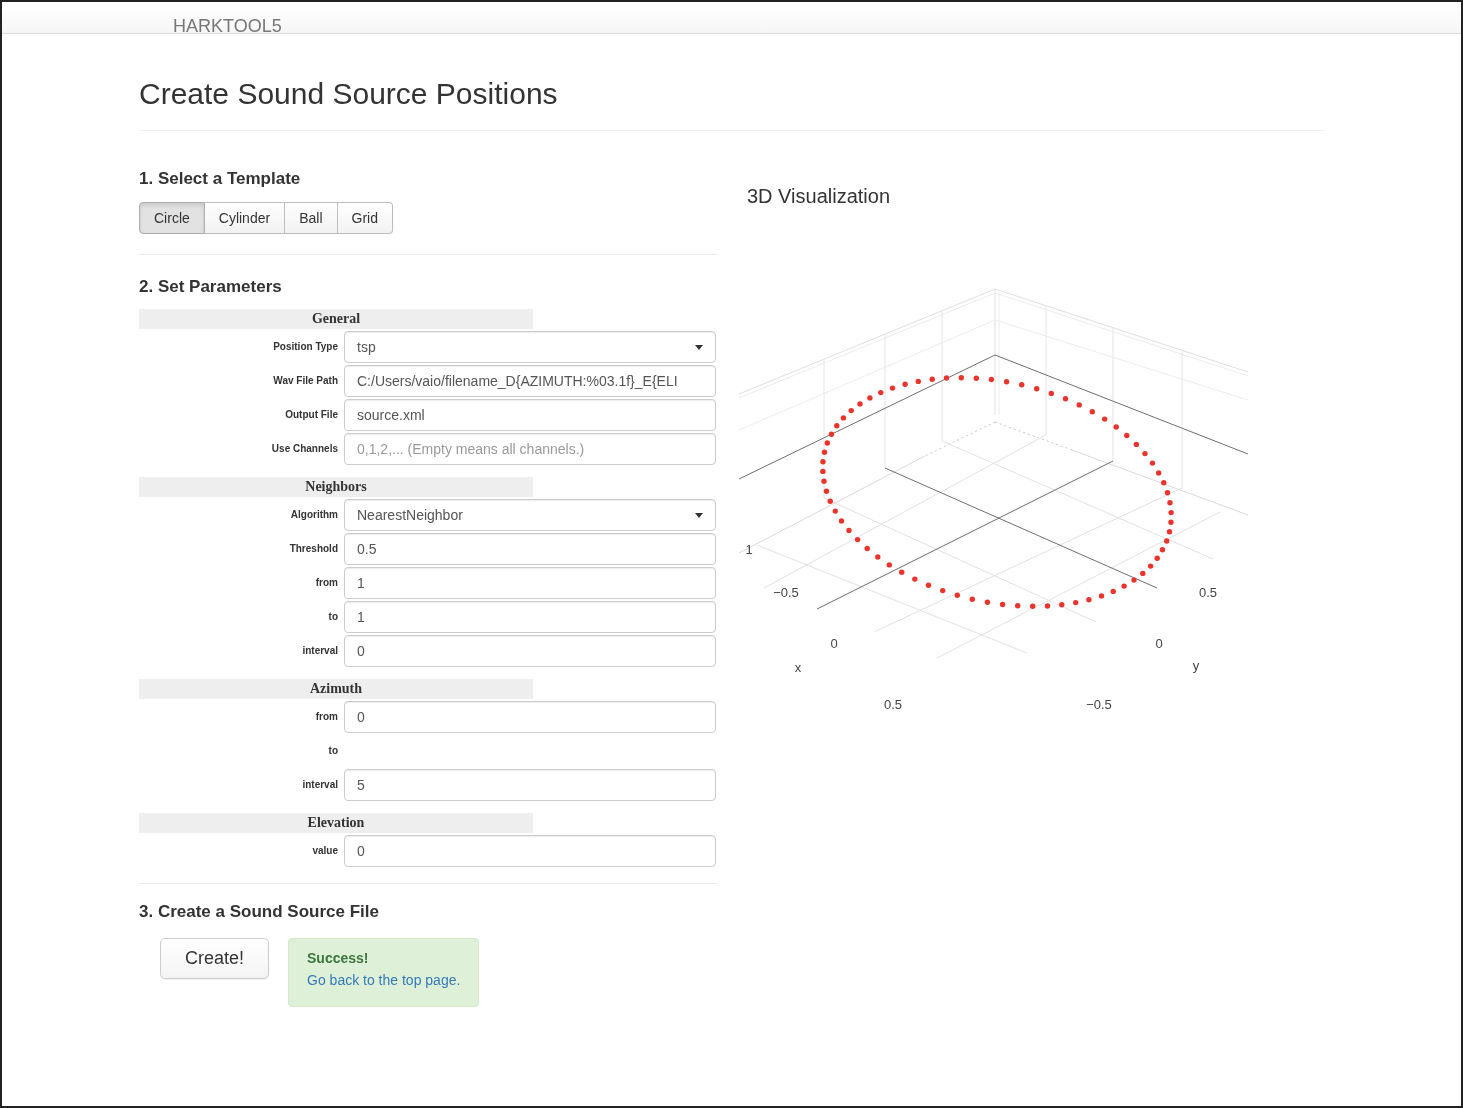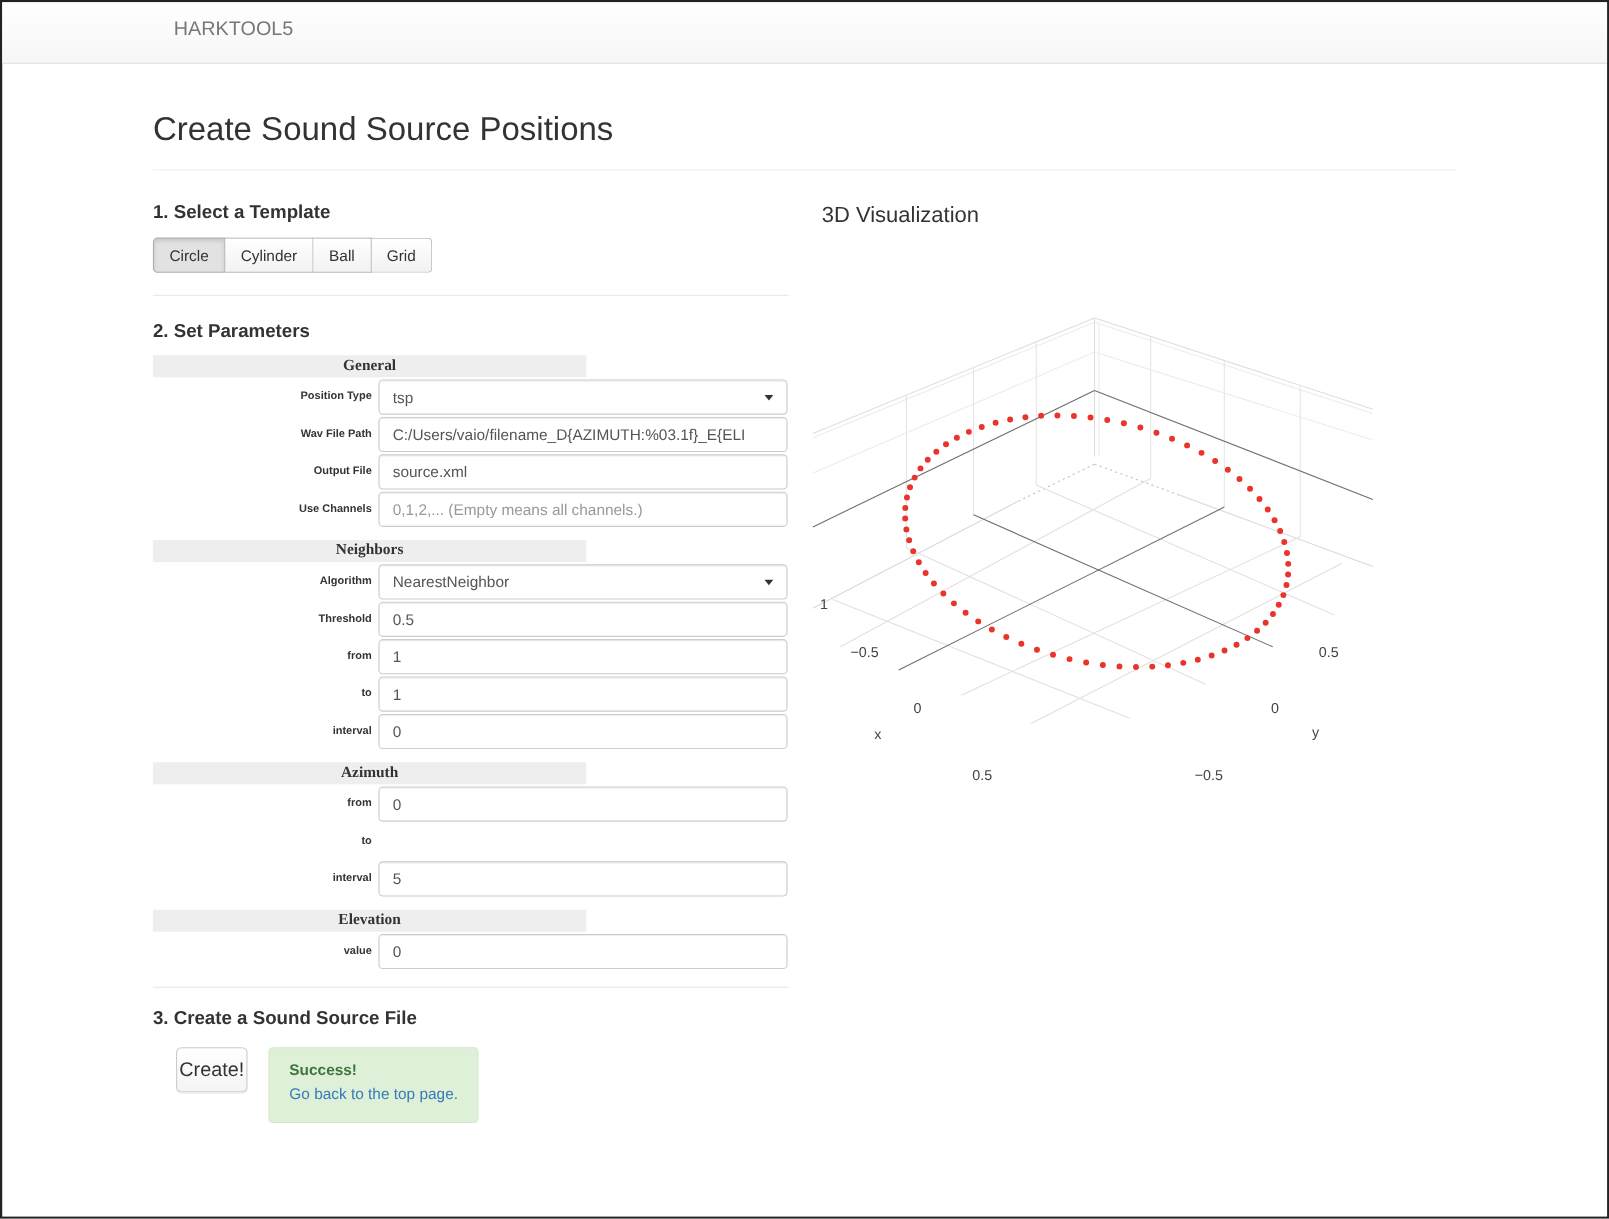--- a/index.html
+++ b/index.html
@@ -1,32 +1,32 @@
 <!DOCTYPE html>
 <html><head>
 <meta charset="utf-8">
 <style>
   * { box-sizing: border-box; margin: 0; padding: 0; }
   html,body { background:#fff; }
   body { font-family: "Liberation Sans", sans-serif; color:#333; }
   .window { position:relative; width:1463px; height:1108px; border:2px solid #222; background:#fff; overflow:hidden; }
 
   
-  .navbar { height:56px; background:linear-gradient(#ffffff,#f6f6f6); border-bottom:1px solid #dcdcdc; }
+  .navbar { height:32px; background:linear-gradient(#ffffff,#f6f6f6); border-bottom:1px solid #dcdcdc;padding-left:15px; }
   .navbar .brand { display:inline-block; margin-left:156px; line-height:48px; font-size:18px; color:#777; }
 
   
   .content { position:relative; padding-left:137px; padding-right:137px; }
   h1.page-title { margin-top:43px; font-size:30px; font-weight:400; color:#333; }
   hr.full { border:none; border-top:1px solid #eee; margin-top:19px; }
   .leftcol { width:578px; }
   hr.col { border:none; border-top:1px solid #e8e8e8; width:578px; }
 
   h3.sec { font-size:17px; font-weight:700; color:#333; }
-  .sec1 { margin-top:28px; }
+  .sec1 { margin-top:38px; }
 
   
   .btn-group { margin-top:13px; display:inline-flex; }
   .tbtn { height:32px; padding:0 14px; font-size:14px; font-family:"Liberation Sans",sans-serif; color:#333;
           background:linear-gradient(#ffffff,#f2f2f2); border:1px solid #bdbdbd; border-left-width:0; cursor:pointer; }
   .tbtn:first-child { border-left-width:1px; border-radius:4px 0 0 4px; }
   .tbtn:last-child { border-radius:0 4px 4px 0; }
   .tbtn.active { background:#e2e2e2; border-color:#adadad; box-shadow:inset 0 2px 4px rgba(0,0,0,.12); }
 
   .hr-after-template { margin-top:20px; }
@@ -41,21 +41,21 @@
             padding:0 12px; font-size:14px; color:#555; font-family:"Liberation Sans",sans-serif;
             box-shadow:inset 0 1px 1px rgba(0,0,0,.075); background:#fff; }
   .pfield::placeholder { color:#999; }
   .pselect { position:relative; line-height:30px; cursor:pointer; }
   .caret { position:absolute; right:12px; top:13px; width:0; height:0;
            border-left:4px solid transparent; border-right:4px solid transparent; border-top:5px solid #333; }
 
   .hr-before-create { margin-top:16px; }
   .sec3 { margin-top:18px; }
   .create-row { display:flex; margin-top:16px; align-items:flex-start; }
-  .create-btn { margin-left:21px; padding:9px 2px; font-size:18px; color:#333; font-family:"Liberation Sans",sans-serif;
+  .create-btn { margin-left:21px; padding:9px 24px; font-size:18px; color:#333; font-family:"Liberation Sans",sans-serif;
                 background:linear-gradient(#ffffff,#f4f4f4); border:1px solid #ccc; border-radius:5px; cursor:pointer;
                 box-shadow:0 1px 1px rgba(0,0,0,.06); }
   .alert-success { margin-left:19px; min-width:186px; min-height:69px; background:#dff0d8; border:1px solid #d6e9c6;
                    border-radius:4px; padding:11px 18px 12px 18px; }
   .alert-title { font-size:14px; font-weight:700; color:#3c763d; }
   .alert-link { font-size:14px; color:#337ab7; margin-top:6px; cursor:pointer; text-decoration:none; display:inline-block; }
 
   
   .viz-title { position:absolute; left:745px; top:183px; font-size:20px; font-weight:400; color:#333; }
   .viz-plot { position:absolute; left:730px; top:260px; width:530px; height:470px; }

